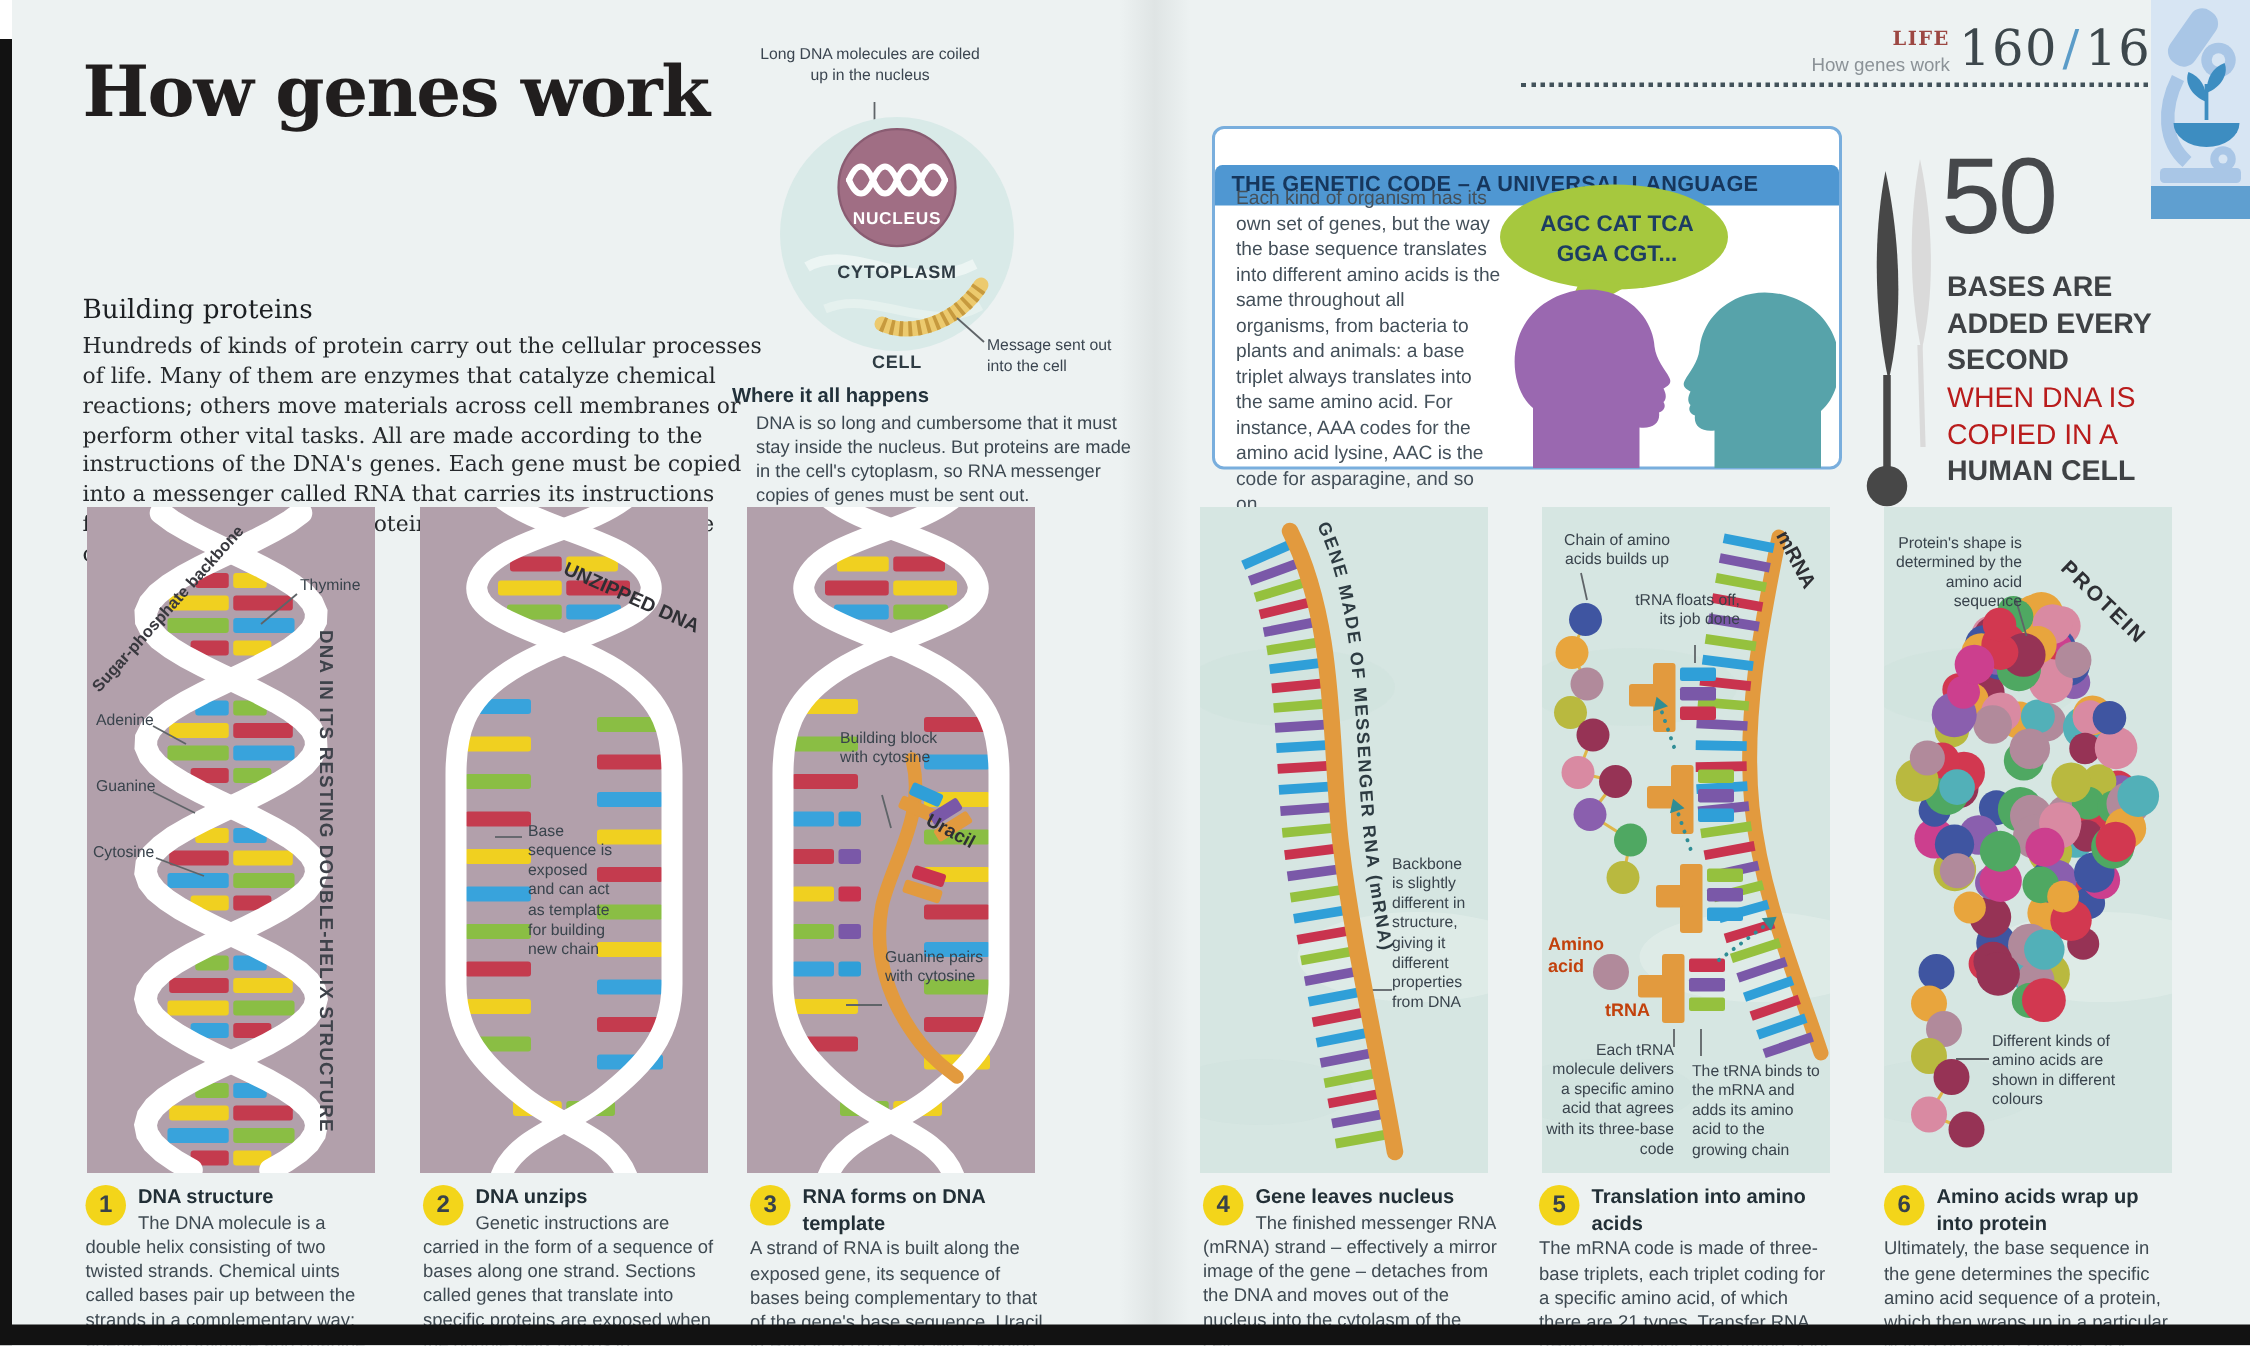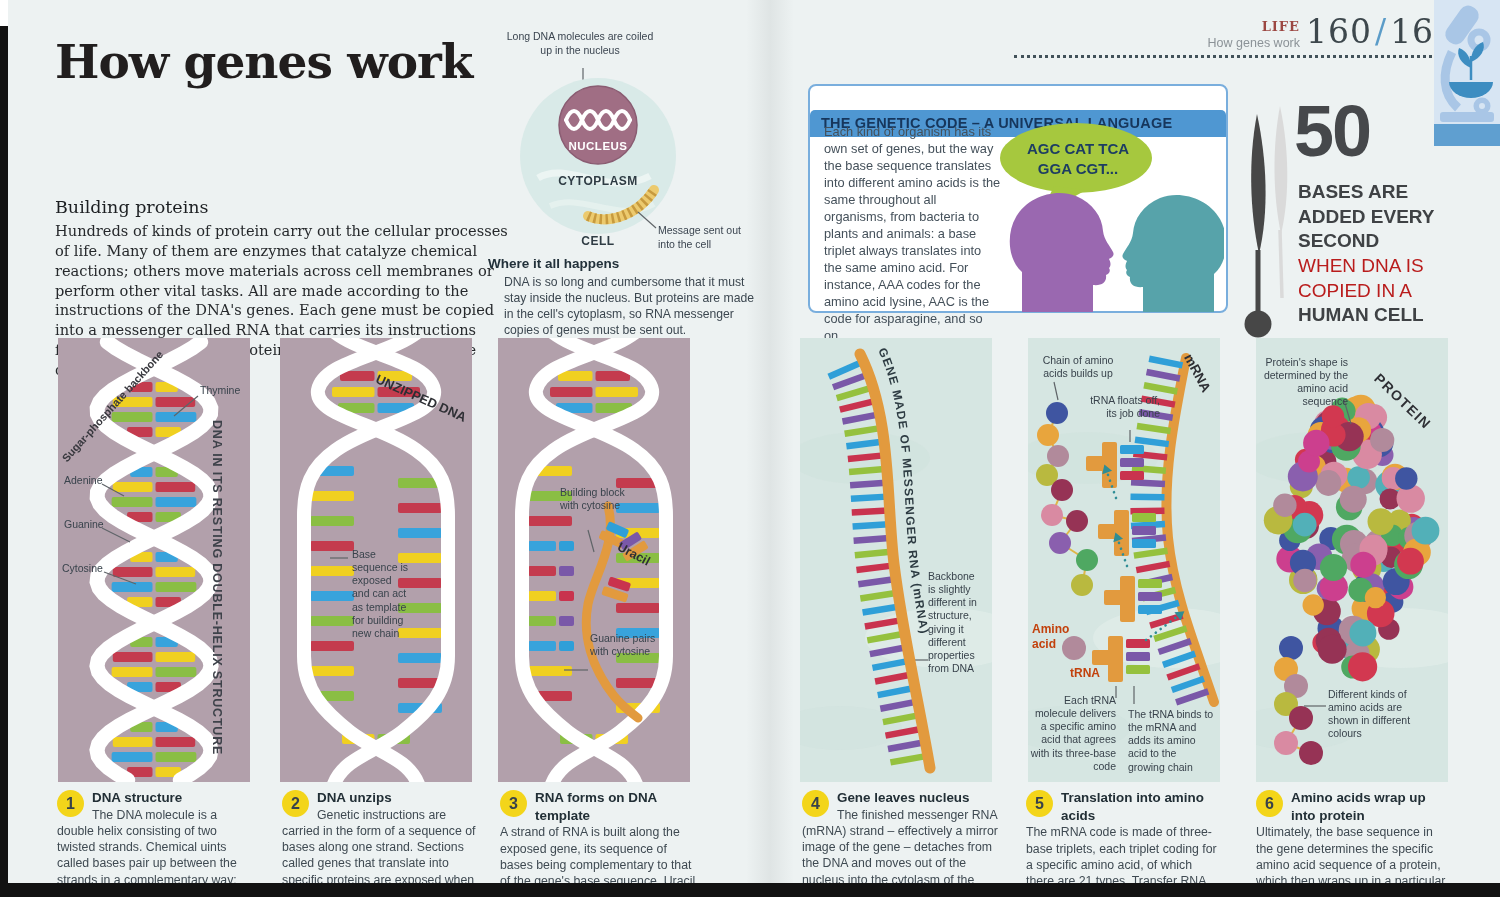--- a/index.html
+++ b/index.html
@@ -46,21 +46,21 @@
            border:2px solid #79aedd;border-radius:8px;box-sizing:border-box;}
   .codebox .hdrbar{height:27px;background:#4f97d2;border-radius:5px 5px 0 0;
                    color:#16365c;font-weight:bold;font-size:14.5px;line-height:27px;
                    padding-left:11px;letter-spacing:.2px;margin-top:24px;}
   .codebox .btxt{position:absolute;left:14px;top:37px;width:178px;font-size:12.8px;
                  line-height:1.33;color:#44505a;}
   .codebox svg{position:absolute;right:2px;top:28px;}
 
   
   .stat{position:absolute;left:1238px;top:94px;width:212px;height:260px;}
-  .stat .num{position:absolute;left:56px;top:-4px;font-size:72px;font-weight:bold;
+  .stat .num{position:absolute;left:56px;top:-4px;font-size:72px;font-weight:normal;
              letter-spacing:-2px;color:#46484b;}
   .stat .l1{position:absolute;left:60px;top:86px;width:150px;font-weight:bold;
             font-size:19px;line-height:1.3;color:#3f4245;}
   .stat .l2{position:absolute;left:60px;top:160px;width:150px;font-size:19px;
             line-height:1.3;color:#b91c1c;}
   .stat .l3{position:absolute;left:60px;top:210px;width:150px;font-weight:bold;
             font-size:19px;color:#3f4245;}
   .stat svg{position:absolute;left:0;top:8px;}
 
   

